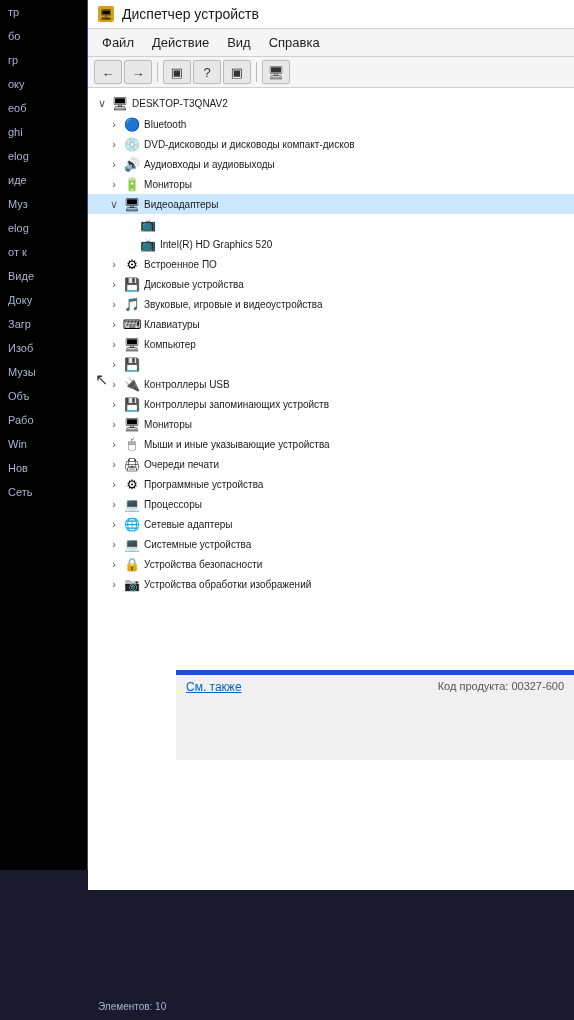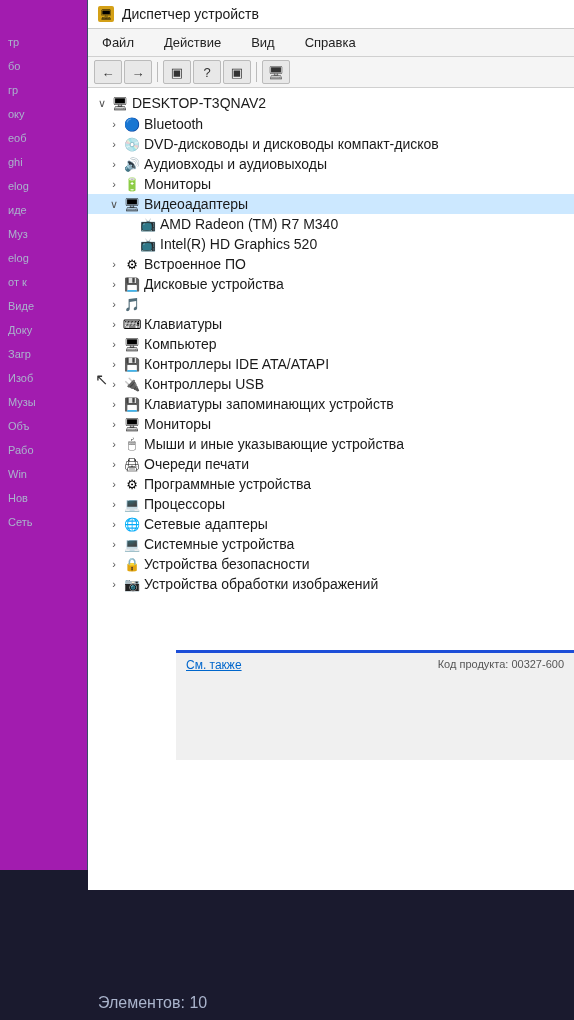--- a/index.html
+++ b/index.html
@@ -12,25 +12,24 @@
       overflow: hidden;
       position: relative;
     }
 
     .taskbar-left {
       position: absolute;
       left: 0;
       top: 0;
       width: 88px;
       height: 870px;
-      background: #a21caf;
+      background: #000000;
       border-right: 1px solid #3a4a6a;
       display: flex;
       flex-direction: column;
-      padding-top: 30px;
     }
 
     .taskbar-item {
       color: #aab4cc;
       font-size: 11px;
       padding: 6px 8px;
       white-space: nowrap;
       overflow: hidden;
       text-overflow: ellipsis;
       cursor: pointer;
@@ -69,21 +68,21 @@
 
     .title-text {
       font-size: 14px;
       font-weight: 400;
       color: #1a1a1a;
     }
 
     .menu-bar {
       background: #f5f5f5;
       display: flex;
-      gap: 14px;
+      gap: 2px;
       padding: 3px 6px;
       border-bottom: 1px solid #d0d0d0;
     }
 
     .menu-item {
       padding: 3px 8px;
       color: #222;
       cursor: pointer;
       font-size: 13px;
     }
@@ -146,21 +145,21 @@
       height: 16px;
       display: inline-flex;
       align-items: center;
       justify-content: center;
       font-size: 13px;
       flex-shrink: 0;
     }
 
     .node-label {
       color: #1a1a1a;
-      font-size: 14px;
+      font-size: 10px;
       white-space: nowrap;
     }
 
     .tree-item {
       display: flex;
       align-items: center;
       padding: 2px 8px;
       cursor: pointer;
       gap: 4px;
     }
@@ -174,23 +173,23 @@
       color: #333;
       pointer-events: none;
       z-index: 100;
     }
 
     .bottom-bar {
       position: absolute;
       left: 88px;
       right: 0;
       bottom: 130px;
-      height: 110px;
+      height: 90px;
       background: #f0f0f0;
-      border-top: 3px solid #1d4ed8;
+      border-top: 5px solid #1d4ed8;
       display: flex;
       flex-direction: column;
     }
 
     .status-row {
       display: flex;
       justify-content: space-between;
       padding: 5px 10px;
       font-size: 11px;
       color: #666;
@@ -216,21 +215,21 @@
     }
 
     .elements-count {
       position: absolute;
       left: 88px;
       bottom: 0;
       height: 96px;
       display: flex;
       align-items: flex-end;
       padding: 8px 10px;
-      font-size: 16px;
+      font-size: 10px;
       color: #aab4cc;
     }
   </style>
 </head>
 <body>
 
 <div class="taskbar-left">
   <div class="taskbar-item">тр</div>
   <div class="taskbar-item">бо</div>
   <div class="taskbar-item">гр</div>
@@ -313,21 +312,20 @@
 
     <div class="tree-item indent1" style="background:#cce8ff;">
       <span class="expand-icon">∨</span>
       <span class="node-icon">🖥</span>
       <span class="node-label">Видеоадаптеры</span>
     </div>
 
     <div class="tree-item indent2">
       <span class="expand-icon"></span>
       <span class="node-icon">📺</span>
-      <span class="node-label">AMD Radeon (TM) R7 M340</span>
     </div>
 
     <div class="tree-item indent2">
       <span class="expand-icon"></span>
       <span class="node-icon">📺</span>
       <span class="node-label">Intel(R) HD Graphics 520</span>
     </div>
 
     <div class="tree-item indent1">
       <span class="expand-icon">›</span>
@@ -337,50 +335,50 @@
 
     <div class="tree-item indent1">
       <span class="expand-icon">›</span>
       <span class="node-icon">💾</span>
       <span class="node-label">Дисковые устройства</span>
     </div>
 
     <div class="tree-item indent1">
       <span class="expand-icon">›</span>
       <span class="node-icon">🎵</span>
+      <span class="node-label">Звуковые, игровые и видеоустройства</span>
     </div>
 
     <div class="tree-item indent1">
       <span class="expand-icon">›</span>
       <span class="node-icon">⌨</span>
       <span class="node-label">Клавиатуры</span>
     </div>
 
     <div class="tree-item indent1">
       <span class="expand-icon">›</span>
       <span class="node-icon">🖥</span>
       <span class="node-label">Компьютер</span>
     </div>
 
     <div class="tree-item indent1">
       <span class="expand-icon">›</span>
       <span class="node-icon">💾</span>
-      <span class="node-label">Контроллеры IDE ATA/ATAPI</span>
     </div>
 
     <div class="tree-item indent1">
       <span class="expand-icon">›</span>
       <span class="node-icon">🔌</span>
       <span class="node-label">Контроллеры USB</span>
     </div>
 
     <div class="tree-item indent1">
       <span class="expand-icon">›</span>
       <span class="node-icon">💾</span>
-      <span class="node-label">Клавиатуры запоминающих устройств</span>
+      <span class="node-label">Контроллеры запоминающих устройств</span>
     </div>
 
     <div class="tree-item indent1">
       <span class="expand-icon">›</span>
       <span class="node-icon">🖥</span>
       <span class="node-label">Мониторы</span>
     </div>
 
     <div class="tree-item indent1">
       <span class="expand-icon">›</span>

